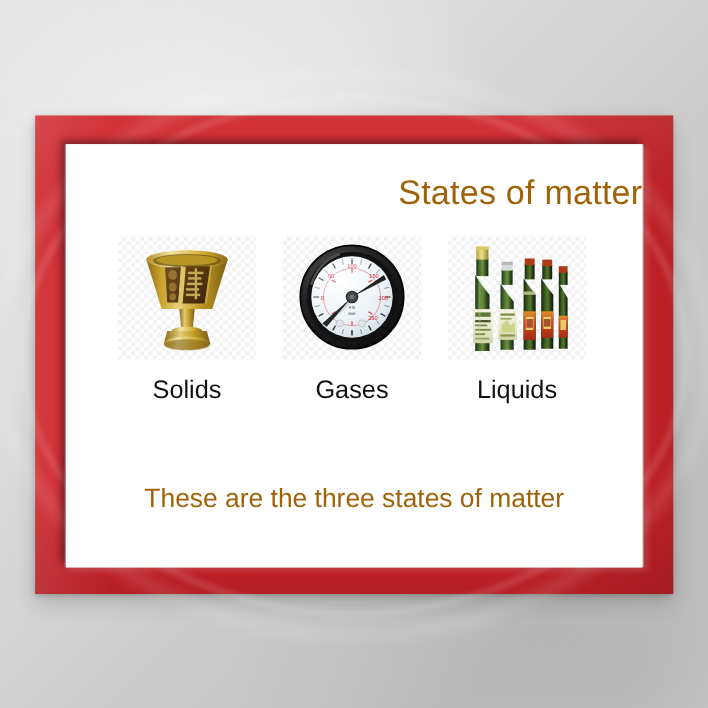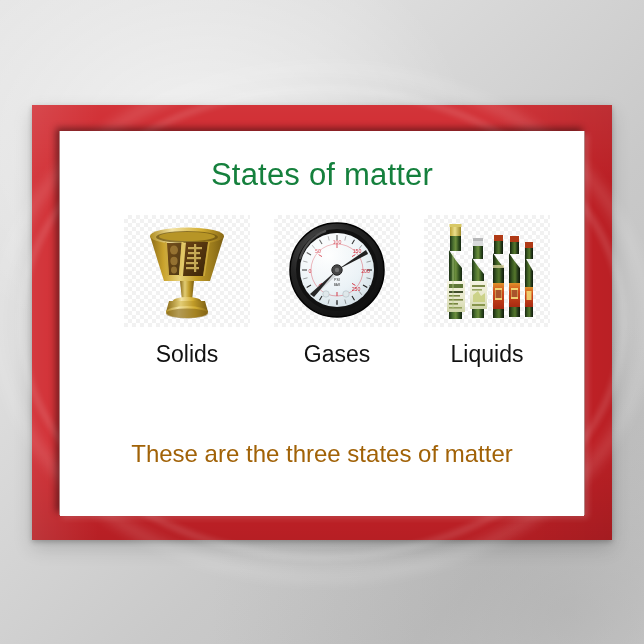--- a/index.html
+++ b/index.html
@@ -100,34 +100,34 @@
     height: 385px;
     background: #ffffff;
     overflow: hidden;
   }
 
   #poster-title {
     position: absolute;
     top: 26px;
     left: 0;
     width: 100%;
-    text-align: center;
+    text-align: right;
     font-size: 31px;
-    color: #15803d;
+    color: #a16207;
     letter-spacing: 0.2px;
     white-space: nowrap;
   }
 
   #states-row {
     position: absolute;
     top: 84px;
-    left: 0;
+    left: 13px;
     width: 100%;
     display: flex;
-    justify-content: flex-end;
+    justify-content: flex-start;
     align-items: flex-end;
     padding: 0 22px;
     box-sizing: border-box;
   }
 
   .state-col {
     width: 150px;
     display: flex;
     flex-direction: column;
     align-items: center;

